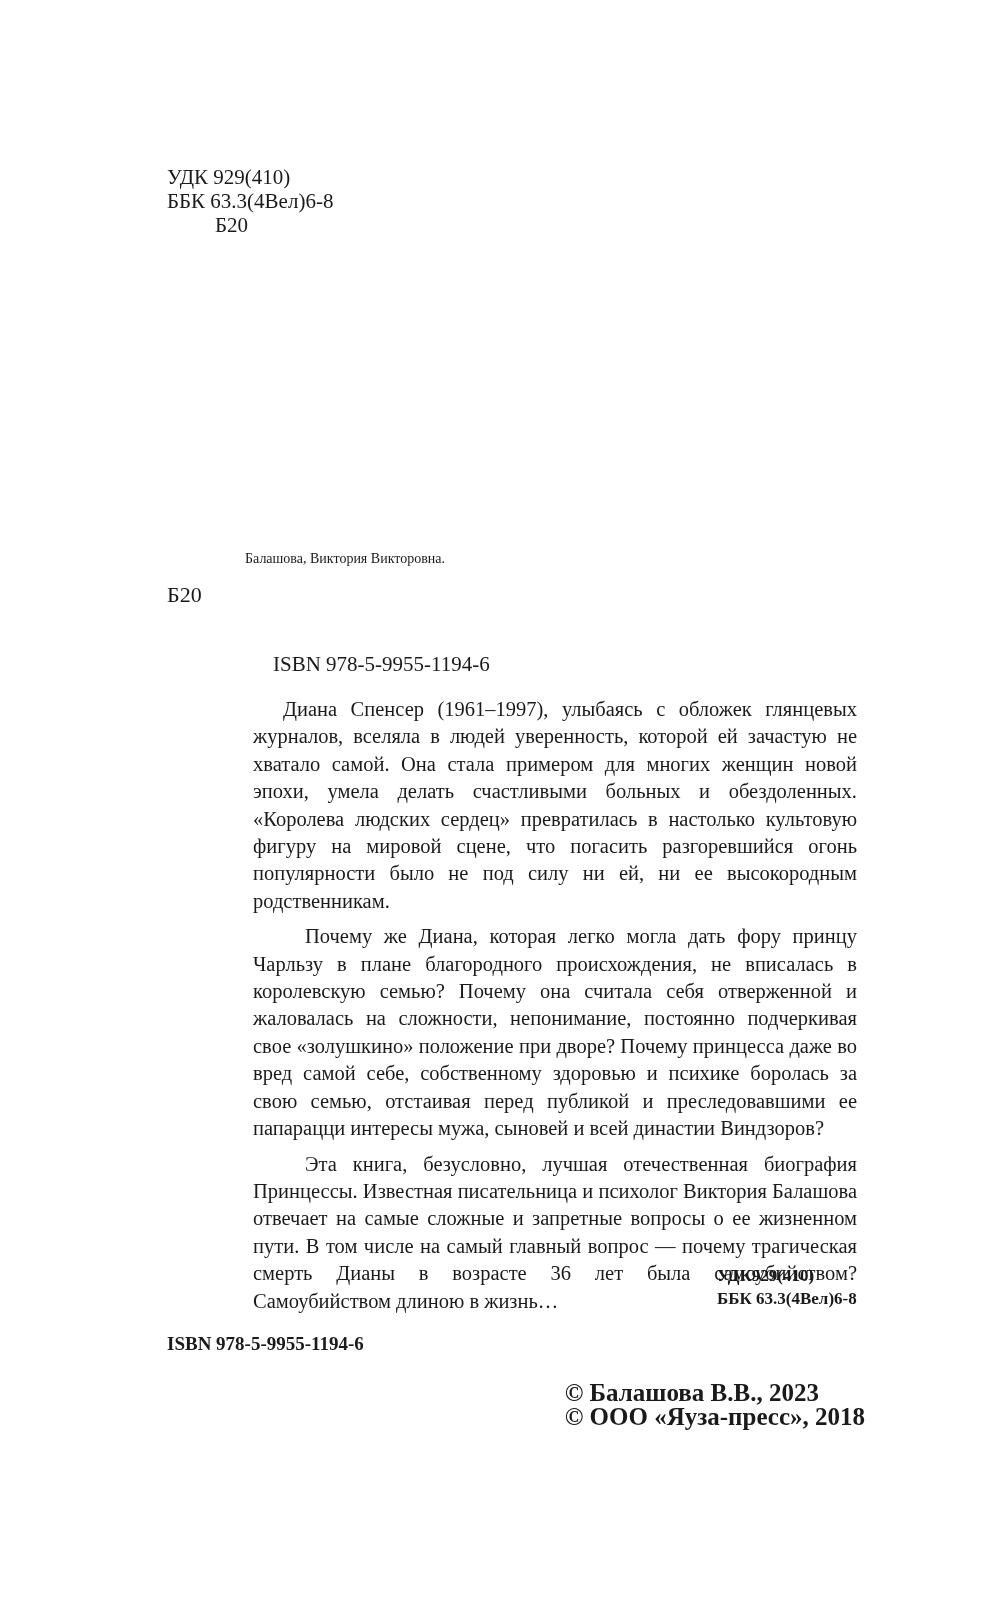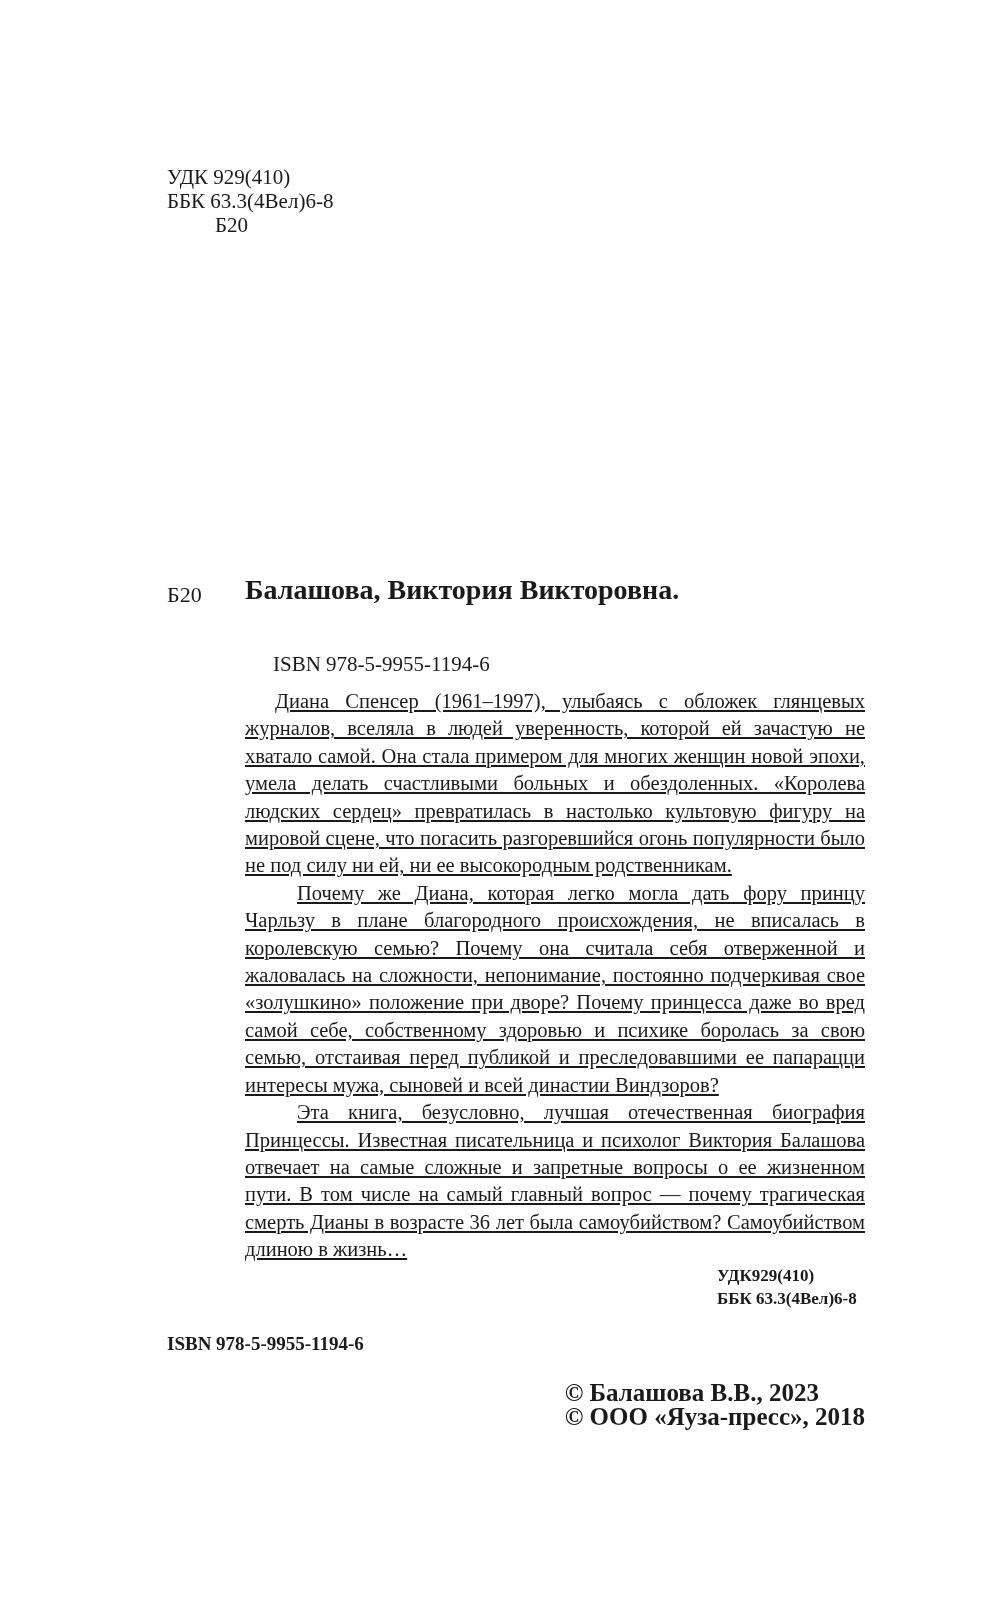--- a/index.html
+++ b/index.html
@@ -1,28 +1,28 @@
 <!DOCTYPE html>
 <html><head>
 <meta charset="utf-8">
 <style>
   html, body { margin: 0; padding: 0; background: #ffffff; }
   body { width: 1000px; height: 1616px; position: relative; overflow: hidden;
          font-family: "Liberation Serif", "DejaVu Serif", serif; color: #1a1a1a; }
   .abs { position: absolute; white-space: nowrap; }
   .top-codes { left: 167px; top: 133px; font-size: 21px; line-height: 24px; margin-top: 32px; }
   .top-codes .indent { padding-left: 48px; }
-  .author { left: 245px; top: 574px; font-size: 28px; font-weight: bold; }
+  .author { left: 245px; top: 551px; font-size: 14px; font-weight: normal; }
   .b20-left { left: 167px; top: 582px; font-size: 22px; }
   .title-block { left: 245px; top: 578px; width: 620px; font-size: 22px; line-height: 32px; }
   .title-block .l1 { padding-left: 30px; text-align: justify; text-align-last: justify; display: block; }
   .title-block .l2 { display: block; text-align: justify; text-align-last: justify; }
   .isbn-top { left: 273px; top: 652px; font-size: 21px; }
   .annotation { left: 245px; top: 688px; width: 620px; font-size: 20.5px; line-height: 27.4px; white-space: normal; text-align: justify; }
-  .annotation p { margin: 0; text-indent: 30px; text-decoration: underline; }
+  .annotation p { margin: 8px; text-indent: 30px; }
   .annotation p.i2 { text-indent: 52px; }
   .codes-right { left: 717px; top: 1252px; font-size: 17px; font-weight: bold; line-height: 23px; margin-top: 12px; }
   .isbn-bottom { left: 167px; top: 1333px; font-size: 19px; font-weight: bold; }
   .copy { right: 135px; top: 1381px; font-size: 25px; font-weight: bold; line-height: 24px; text-align: right; }
   .copy div:first-child { text-align: left; margin-right: 22px; }
 </style>
 </head>
 <body>
 
 <div class="abs top-codes">

